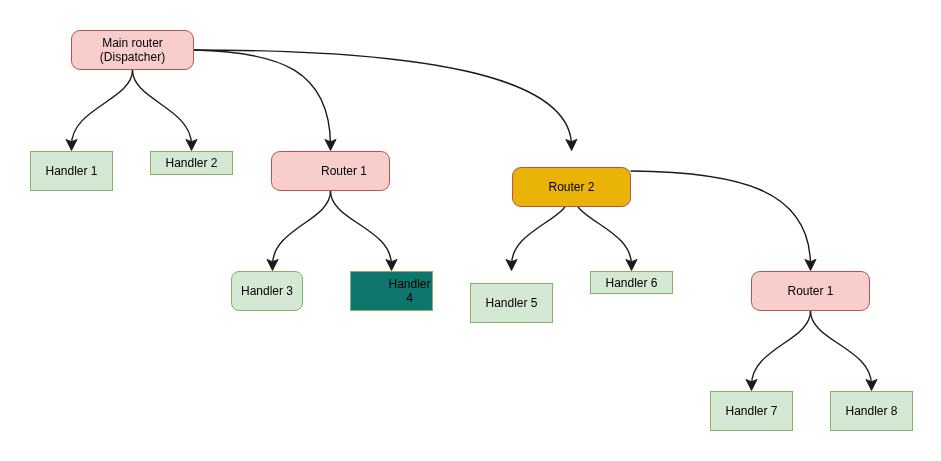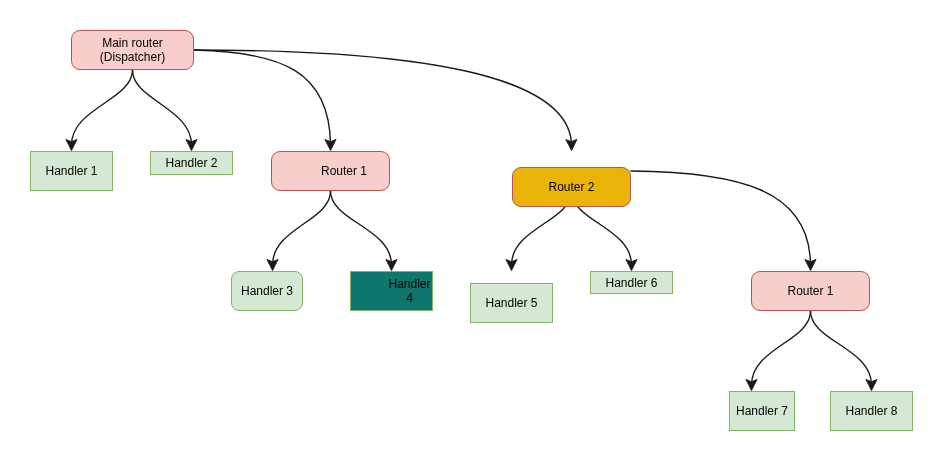--- a/index.html
+++ b/index.html
@@ -85,17 +85,17 @@
 (Dispatcher)</span></div>
       <div class="node node-handler" style="left: 30px; top: 151px; width: 83px; height: 40px; background: rgb(213, 232, 212); border-color: rgb(130, 179, 102); border-radius: 0px;"><span class="node-label">Handler 1</span></div>
       <div class="node node-handler" style="left: 150px; top: 151px; width: 83px; height: 24px; background: rgb(213, 232, 212); border-color: rgb(130, 179, 102); border-radius: 0px;"><span class="node-label">Handler 2</span></div>
       <div class="node node-router" style="left: 271px; top: 151px; width: 119px; height: 40px; background: rgb(248, 206, 204); border-color: rgb(184, 84, 80); padding-left: 27px;"><span class="node-label">Router 1</span></div>
       <div class="node node-router" style="left: 512px; top: 167px; width: 119px; height: 40px; background: #eab308; border-color: rgb(184, 84, 80);"><span class="node-label">Router 2</span></div>
       <div class="node node-handler" style="left: 231px; top: 271px; width: 72px; height: 40px; background: rgb(213, 232, 212); border-color: rgb(130, 179, 102); border-radius: 8px;"><span class="node-label">Handler 3</span></div>
       <div class="node node-handler" style="left: 350px; top: 271px; width: 83px; height: 40px; background: #0f766e; border-color: rgb(130, 179, 102); border-radius: 0px; padding-left: 36px;"><span class="node-label">Handler 4</span></div>
       <div class="node node-handler" style="left: 470px; top: 271px; width: 83px; height: 40px; background: rgb(213, 232, 212); border-color: rgb(130, 179, 102); border-radius: 0px; margin-top: 12px;"><span class="node-label">Handler 5</span></div>
       <div class="node node-handler" style="left: 590px; top: 271px; width: 83px; height: 23px; background: rgb(213, 232, 212); border-color: rgb(130, 179, 102); border-radius: 0px;"><span class="node-label">Handler 6</span></div>
       <div class="node node-router" style="left: 751px; top: 271px; width: 119px; height: 40px; background: rgb(248, 206, 204); border-color: rgb(184, 84, 80);"><span class="node-label">Router 1</span></div>
-      <div class="node node-handler" style="left: 710px; top: 391px; width: 66px; height: 40px; background: rgb(213, 232, 212); border-color: rgb(130, 179, 102); border-radius: 0px; margin-left: 19px;"><span class="node-label">Handler 7</span></div>
+      <div class="node node-handler" style="left: 710px; top: 391px; width: 83px; height: 40px; background: rgb(213, 232, 212); border-color: rgb(130, 179, 102); border-radius: 0px;"><span class="node-label">Handler 7</span></div>
       <div class="node node-handler" style="left: 830px; top: 391px; width: 83px; height: 40px; background: rgb(213, 232, 212); border-color: rgb(130, 179, 102); border-radius: 0px;"><span class="node-label">Handler 8</span></div>
     </div>
 
 </div>
 
 </body></html>

